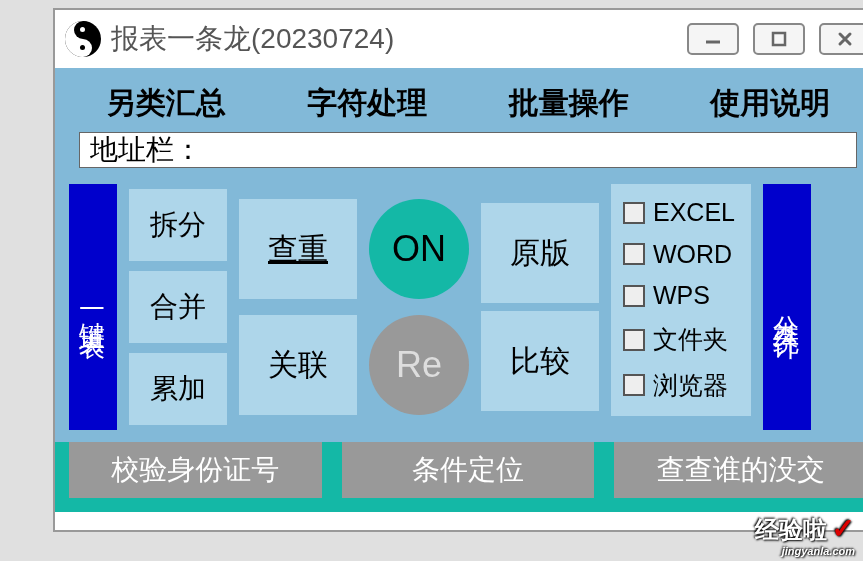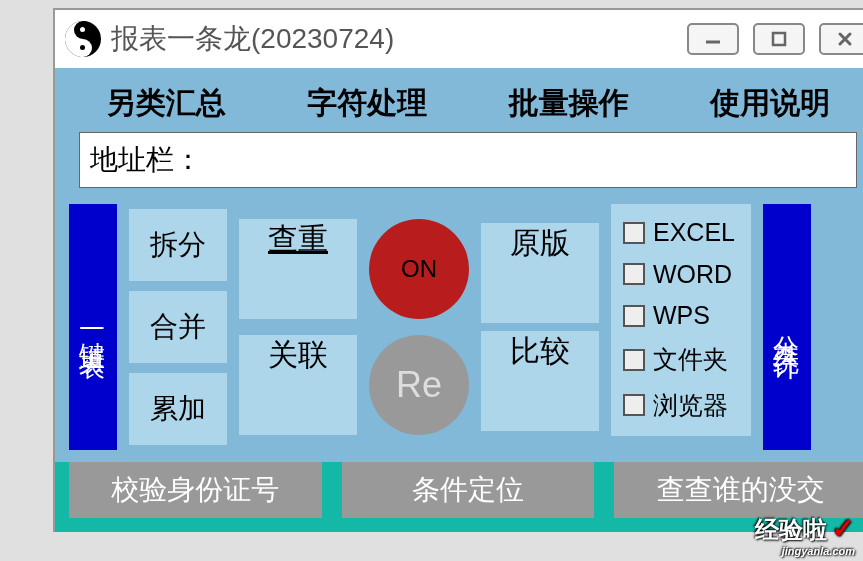--- a/index.html
+++ b/index.html
@@ -87,21 +87,21 @@
       font-size: 30px;
       font-weight: bold;
       cursor: pointer;
     }
     .address-row {
       padding: 8px 24px 6px 24px;
       background: #82b9d8;
     }
     .address-input {
       width: 100%;
-      height: 56px;
+      height: 36px;
       background: #fff;
       border: 1px solid #666;
       font-size: 28px;
       padding: 4px 10px;
       font-family: Liberation Sans, sans-serif;
     }
     .main-area {
       background: #82b9d8;
       padding: 10px 14px 12px 14px;
       display: flex;
@@ -137,38 +137,38 @@
     }
     .col2 {
       display: flex;
       flex-direction: column;
       gap: 16px;
       justify-content: center;
     }
     .wide-btn {
       width: 118px; height: 100px;
       background: #aed6ea;
-      display: flex; justify-content: center;
+      display: flex; align-items: center; justify-content: center;
       font-size: 30px;
       cursor: pointer;
     }
     .underline-text { text-decoration: underline; }
     .col3 {
       display: flex;
       flex-direction: column;
       gap: 16px;
       justify-content: center;
       align-items: center;
     }
     .circle-on {
       width: 100px; height: 100px;
       border-radius: 50%;
-      background: #b91c1c;
-      display: flex; align-items: center; justify-content: center;
-      font-size: 24px;
+      background: #14b8a6;
+      display: flex; align-items: center; justify-content: center;
+      font-size: 36px;
       cursor: pointer;
     }
     .circle-re {
       width: 100px; height: 100px;
       border-radius: 50%;
       background: #999;
       color: #ddd;
       display: flex; align-items: center; justify-content: center;
       font-size: 36px;
       cursor: pointer;

